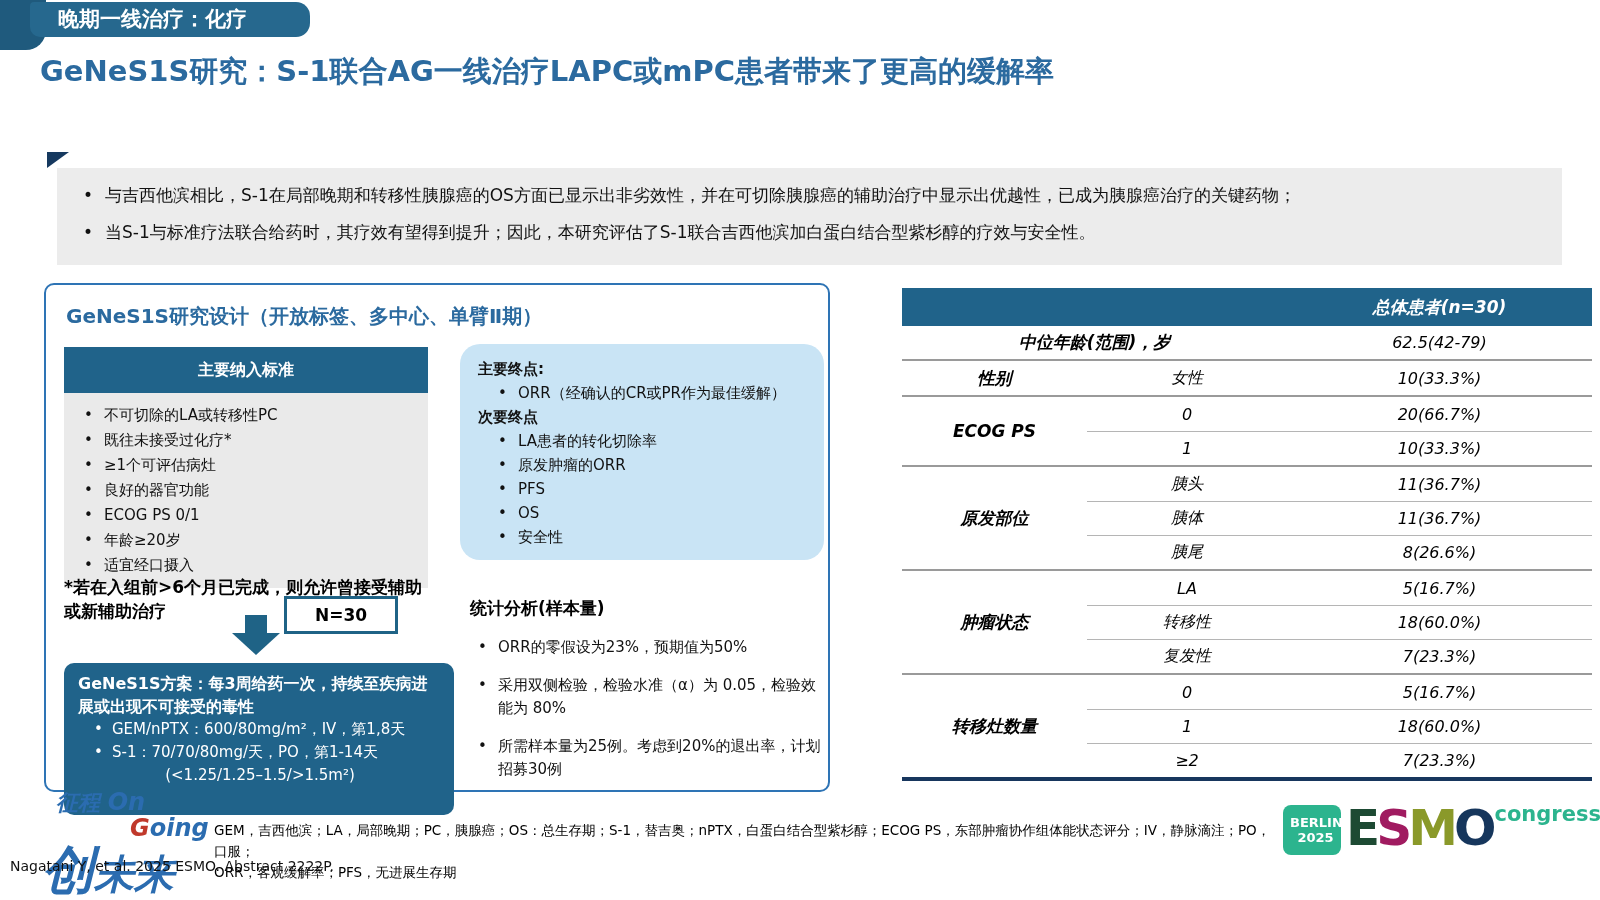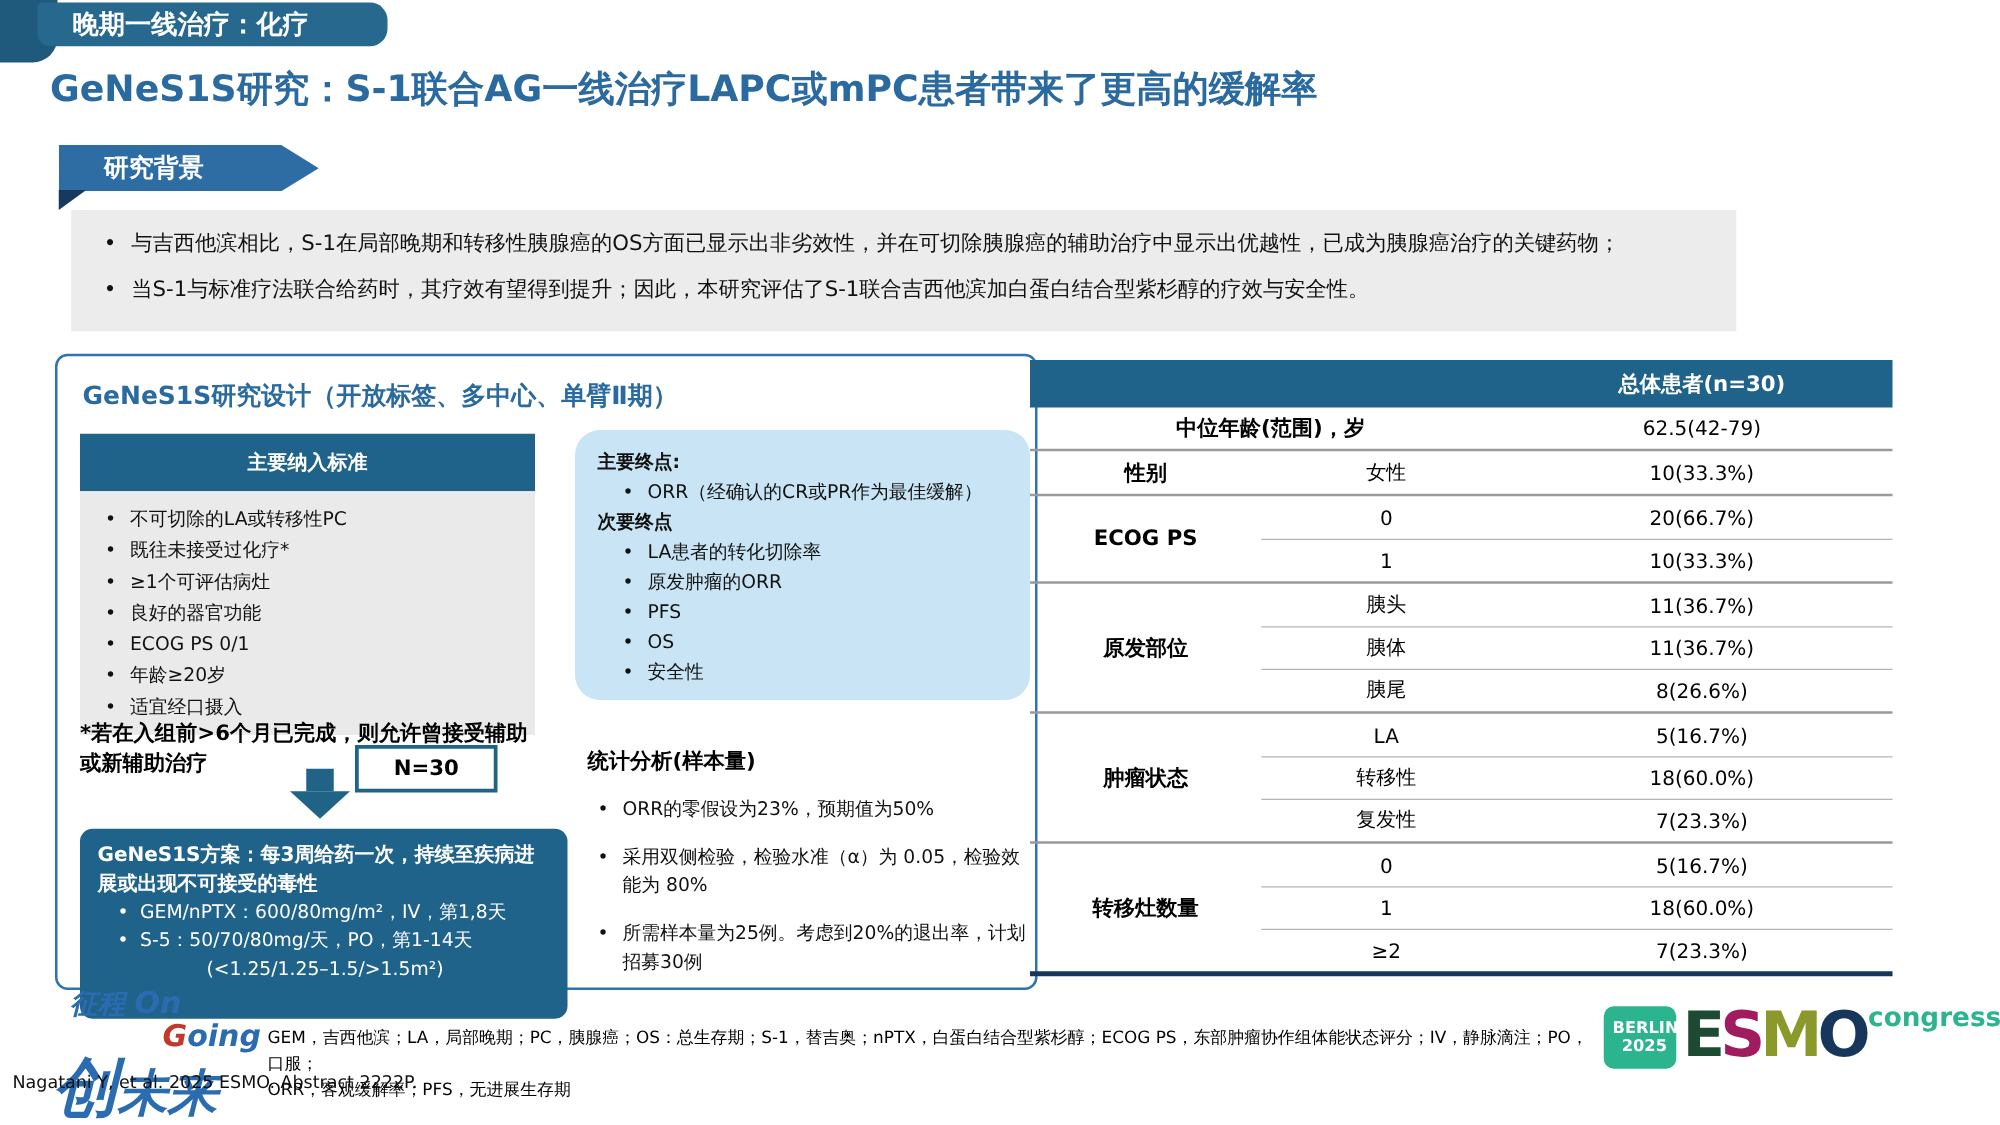--- a/index.html
+++ b/index.html
@@ -9,21 +9,21 @@
   
   .corner-accent { position: absolute; left: 0; top: 0; width: 46px; height: 50px; background: #1f5a7d; border-radius: 0 0 20px 0; }
   .top-badge { position: absolute; left: 30px; top: 2px; width: 280px; height: 35px; background: #26688e; border-radius: 4px 14px 14px 10px; color: #fff; font-weight: bold; font-size: 21px; line-height: 35px; padding-left: 28px; }
 
   .main-title { position: absolute; left: 40px; top: 52px; width: 1520px; font-size: 29px; font-weight: bold; color: #2b6a9f; }
 
   
   .bg-banner { position: absolute; left: 47px; top: 116px; width: 208px; height: 37px; background: #2d6da4; color: #fff; font-size: 20px; font-weight: bold; line-height: 37px; padding-left: 36px; clip-path: polygon(0 0, 178px 0, 100% 50%, 178px 100%, 0 100%); }
   .bg-fold { position: absolute; left: 47px; top: 152px; width: 0; height: 0; border-top: 16px solid #16395f; border-right: 22px solid transparent; }
 
-  .bg-gray-box { position: absolute; left: 57px; top: 168px; width: 1332px; height: 97px; background: #ececec; padding: 15px 28px 0 22px; }
+  .bg-gray-box { position: absolute; left: 57px; top: 168px; width: 1505px; height: 97px; background: #ececec; padding: 15px 28px 0 22px; }
   .bg-gray-box .b-li { position: relative; padding-left: 26px; font-size: 17px; color: #111; line-height: 24px; margin-bottom: 13px; }
   .b-li::before { content: "•"; position: absolute; left: 4px; top: 0; color: #111; }
 
   
   .design-card { position: absolute; left: 44px; top: 283px; width: 786px; height: 509px; background: #fff; border: 2px solid #2e74b5; border-radius: 10px; }
   .card-title { position: absolute; left: 20px; top: 18px; font-size: 20px; font-weight: bold; color: #2b6a9f; }
 
   .inclusion { position: absolute; left: 18px; top: 62px; width: 364px; }
   .inclusion-header { height: 46px; background: #20638a; color: #fff; font-size: 16px; font-weight: bold; text-align: center; line-height: 46px; }
   .inclusion-body { background: #eaeaea; padding: 10px 8px 10px 14px; }
@@ -48,21 +48,21 @@
   .regimen .b-li { position: relative; padding-left: 34px; font-size: 15px; line-height: 23px; }
   .regimen .b-li::before { left: 16px; color: #fff; }
   .regimen-note { text-align: center; font-size: 15px; line-height: 22px; }
 
   .stats { position: absolute; left: 424px; top: 312px; width: 352px; }
   .stats-title { font-size: 17px; font-weight: bold; color: #000; margin-bottom: 16px; }
   .stats .b-li { position: relative; padding-left: 28px; font-size: 15px; line-height: 23px; color: #111; margin-bottom: 15px; }
   .stats .b-li::before { left: 8px; }
 
   
-  .patients-table { position: absolute; left: 824px; top: 288px; width: 690px; }
+  .patients-table { position: absolute; left: 902px; top: 288px; width: 690px; font-style: italic; }
   .pt-header { display: grid; grid-template-columns: 185px 200px 1fr; height: 38px; background: #20638a; color: #fff; font-weight: bold; font-size: 17px; }
   .pt-header .h-val { grid-column: 3; display: flex; align-items: center; justify-content: center; }
   .age-row { display: grid; grid-template-columns: 385px 1fr; height: 35px; border-bottom: 2px solid #9a9a9a; }
   .age-label { display: flex; align-items: center; justify-content: center; font-weight: bold; font-size: 17px; }
   .age-value { display: flex; align-items: center; justify-content: center; font-size: 16px; }
   .tgroup { display: flex; border-bottom: 2px solid #9a9a9a; }
   .tgroup:last-child { border-bottom: 4px solid #17365d; }
   .g-cat { width: 185px; display: flex; align-items: center; justify-content: center; font-weight: bold; font-size: 17px; color: #000; }
   .g-rows { flex: 1; }
   .grow { display: flex; height: 34px; }
@@ -94,21 +94,20 @@
 </head>
 <body>
 
 <div class="slide">
 
   <div class="corner-accent"></div>
   <div class="top-badge">晚期一线治疗：化疗</div>
 
   <div class="main-title">GeNeS1S研究：S-1联合AG一线治疗LAPC或mPC患者带来了更高的缓解率</div>
 
-  <div class="bg-banner">研究背景</div>
   <div class="bg-fold"></div>
 
   <div class="bg-gray-box">
     <div class="b-li">与吉西他滨相比，S-1在局部晚期和转移性胰腺癌的OS方面已显示出非劣效性，并在可切除胰腺癌的辅助治疗中显示出优越性，已成为胰腺癌治疗的关键药物；</div>
     <div class="b-li">当S-1与标准疗法联合给药时，其疗效有望得到提升；因此，本研究评估了S-1联合吉西他滨加白蛋白结合型紫杉醇的疗效与安全性。</div>
   </div>
 
   <div class="design-card">
     <div class="card-title">GeNeS1S研究设计（开放标签、多中心、单臂Ⅱ期）</div>
 
@@ -141,21 +140,21 @@
     <div class="down-arrow">
       <div class="stem"></div>
       <div class="head"></div>
     </div>
 
     <div class="n-box">N=30</div>
 
     <div class="regimen">
       <div class="regimen-title">GeNeS1S方案：每3周给药一次，持续至疾病进展或出现不可接受的毒性</div>
       <div class="b-li">GEM/nPTX：600/80mg/m²，IV，第1,8天</div>
-      <div class="b-li">S-5：50/70/80mg/天，PO，第1-14天</div>
+      <div class="b-li">S-1：70/70/80mg/天，PO，第1-14天</div>
       <div class="regimen-note">(&lt;1.25/1.25–1.5/&gt;1.5m²)</div>
     </div>
 
     <div class="stats">
       <div class="stats-title">统计分析(样本量)</div>
       <div class="b-li">ORR的零假设为23%，预期值为50%</div>
       <div class="b-li">采用双侧检验，检验水准（α）为 0.05，检验效能为 80%</div>
       <div class="b-li">所需样本量为25例。考虑到20%的退出率，计划招募30例</div>
     </div>
   </div>

